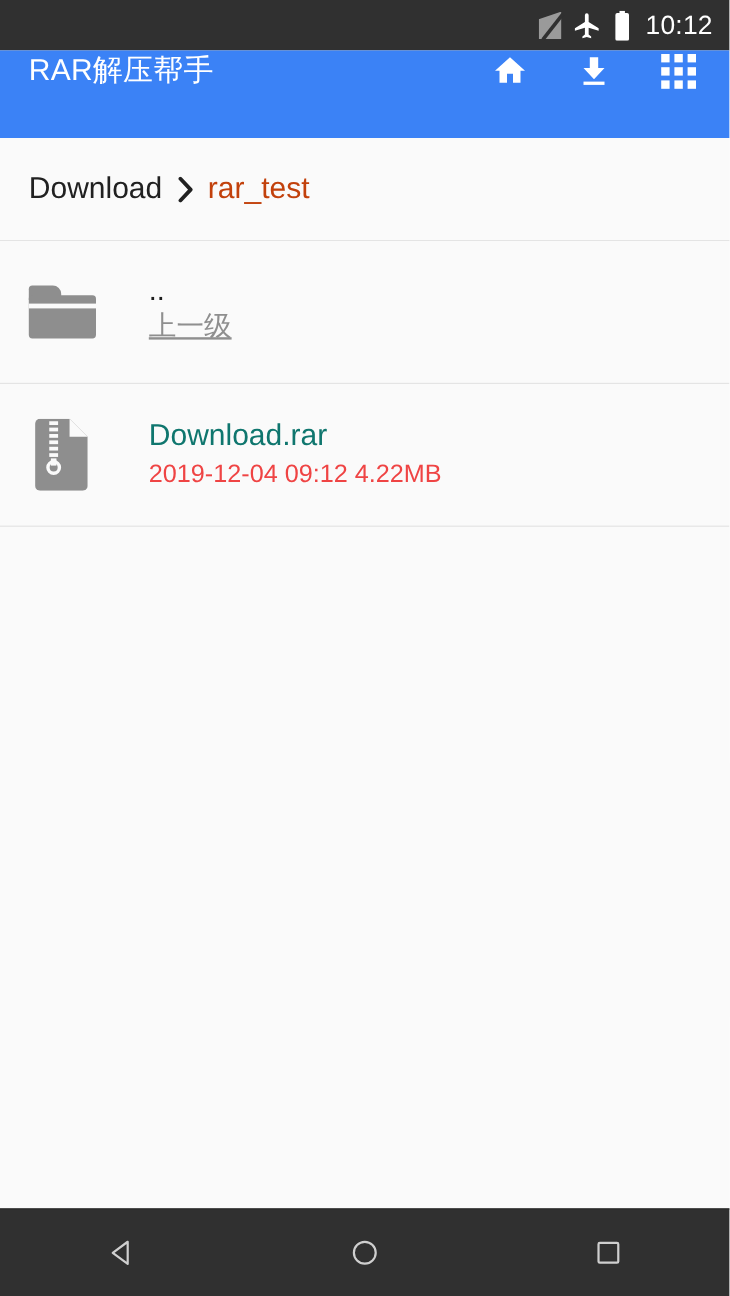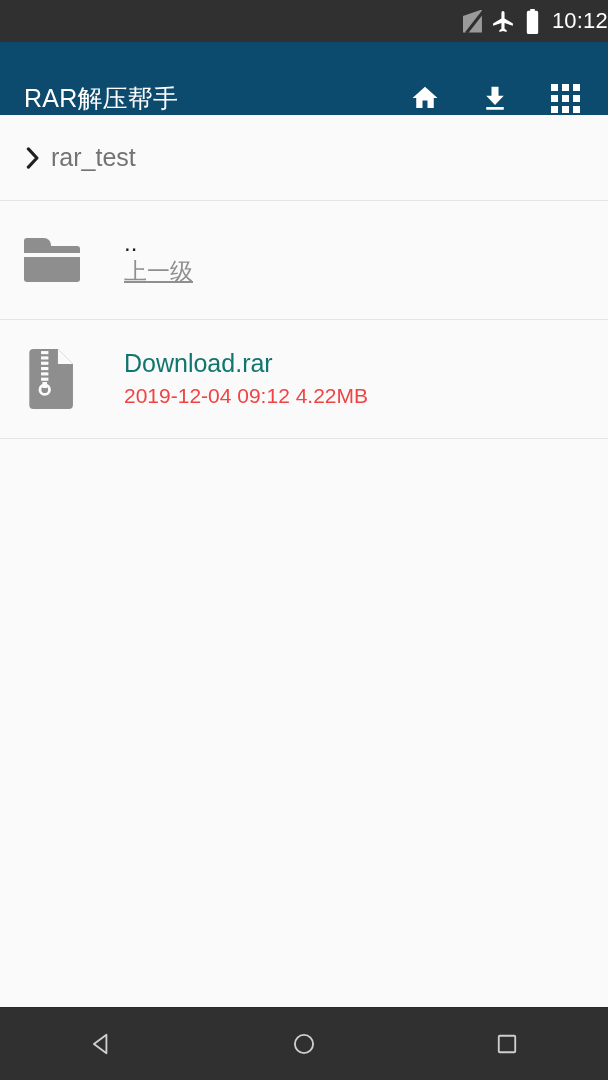--- a/index.html
+++ b/index.html
@@ -23,20 +23,21 @@
     flex-direction: column;
   }
 
   
   .status-bar {
     height: 42px;
     background: #303030;
     display: flex;
     align-items: center;
     justify-content: flex-end;
+    padding-right: 14px;
     flex: 0 0 auto;
   }
   .status-icons {
     display: flex;
     align-items: center;
     gap: 9px;
   }
   .ic-nosim {
     position: relative;
     width: 19px;
@@ -65,23 +66,23 @@
     color: #ffffff;
     font-size: 22px;
     letter-spacing: 0.2px;
     margin-left: 3px;
     line-height: 1;
   }
 
   
   .app-bar {
     height: 73px;
-    background: #0c4a6e;
-    display: flex;
-    align-items: flex-end;
+    background: #3b82f6;
+    display: flex;
+    align-items: flex-start;
     padding: 0 18px 0 24px;
     flex: 0 0 auto;
   }
   .app-title {
     color: #ffffff;
     font-size: 25px;
     font-weight: 400;
     letter-spacing: 0.2px;
     flex: 1 1 auto;
     white-space: nowrap;
@@ -121,21 +122,21 @@
     border-bottom: 1px solid #e4e4e4;
     flex: 0 0 auto;
     gap: 11px;
   }
   .crumb {
     font-size: 25px;
     color: #212121;
     cursor: pointer;
     white-space: nowrap;
   }
-  .crumb.current { color: #737373; }
+  .crumb.current { color: #c2410c; }
   .crumb-sep {
     display: flex;
     align-items: center;
     justify-content: center;
     width: 16px;
   }
 
   
   .file-list {
     flex: 1 1 auto;
@@ -296,20 +297,21 @@
             <i></i>
             <i></i>
             <i></i>
         </span>
       </div>
 
     </div>
   </div>
 
   <div class="breadcrumb">
+    <span class="crumb">Download</span>
     <span class="crumb-sep">
       <svg width="15" height="22" viewBox="0 0 10 16">
         <path d="M2 1.4 8.2 8 2 14.6" fill="none" stroke="#212121" stroke-width="2.3" stroke-linecap="round" stroke-linejoin="round"></path>
       </svg>
     </span>
     <span class="crumb current">rar_test</span>
   </div>
 
   <div class="file-list">
 

